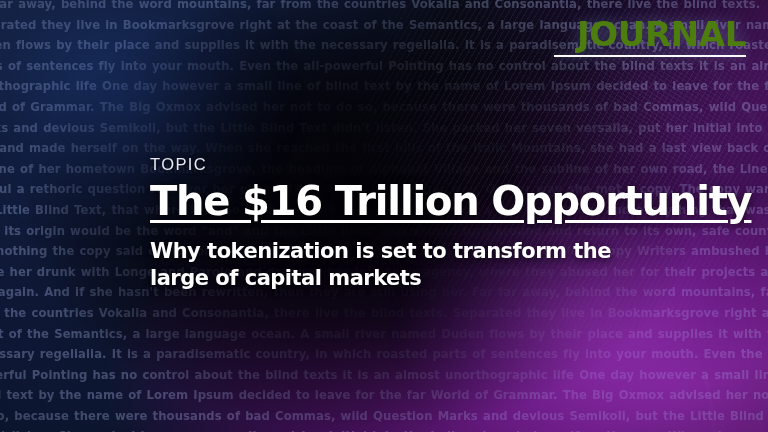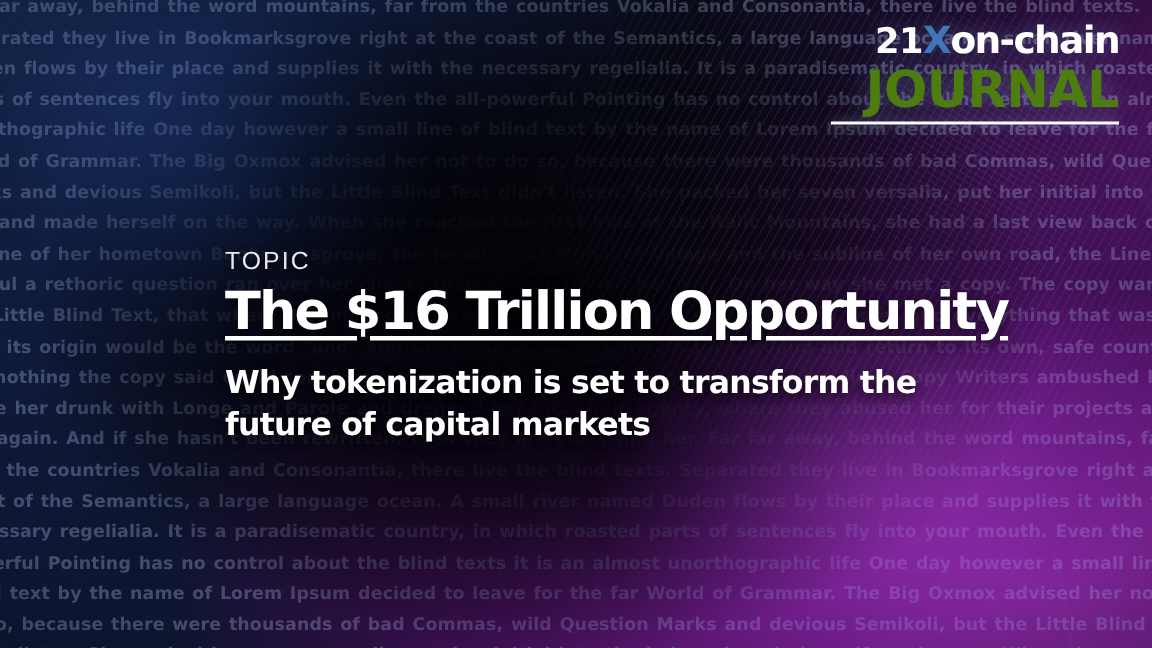--- a/index.html
+++ b/index.html
@@ -213,38 +213,38 @@
     height: 2px;
     width: 192px;
     background: #ffffff;
     box-shadow: 0 0 8px rgba(170,185,230,0.55);
   }
 
   
   .content {
     position: absolute;
     left: 150px;
-    top: 166px;
+    top: 156px;
     width: 520px;
     z-index: 6;
   }
   .topic-label {
     font-family: "Liberation Sans", sans-serif;
     font-weight: 400;
     font-size: 16.5px;
     letter-spacing: 1.4px;
     color: #e6e9f2;
     line-height: 1;
     margin-bottom: 7px;
     text-shadow: 0 1px 5px rgba(0,0,0,0.8);
   }
   .headline {
     font-family: "DejaVu Sans", sans-serif;
     font-weight: 700;
-    font-size: 35px;
+    font-size: 40px;
     line-height: 1.05;
     letter-spacing: -1.2px;
     color: #ffffff;
     text-decoration: underline;
     text-decoration-thickness: 2.5px;
     text-underline-offset: 5px;
     text-decoration-skip-ink: auto;
     white-space: nowrap;
     text-shadow: 0 2px 10px rgba(0,0,0,0.75);
   }
@@ -282,24 +282,23 @@
     <div class="swirl s2"></div>
     <div class="swirl s1"></div>
     <div class="swirl s3"></div>
     <div class="swirl s4"></div>
     <div class="swirl s5"></div>
   </div>
 
   <div class="vignette"></div>
 
   <div class="logo">
-    <div class="logo-line1"><span class="logo-21">21</span><span class="logo-x">X</span><span class="logo-rest">on-chain</span></div>
     <div class="logo-line2">JOURNAL</div>
     <div class="logo-rule"></div>
   </div>
 
   <div class="content">
     <div class="topic-label">TOPIC</div>
     <div class="headline">The $16 Trillion Opportunity</div>
-    <div class="subhead">Why tokenization is set to transform the future of capital markets</div>
+    <div class="subhead">Why tokenization is set to transform the large of capital markets</div>
   </div>
 
 </div>
 
 </body></html>

